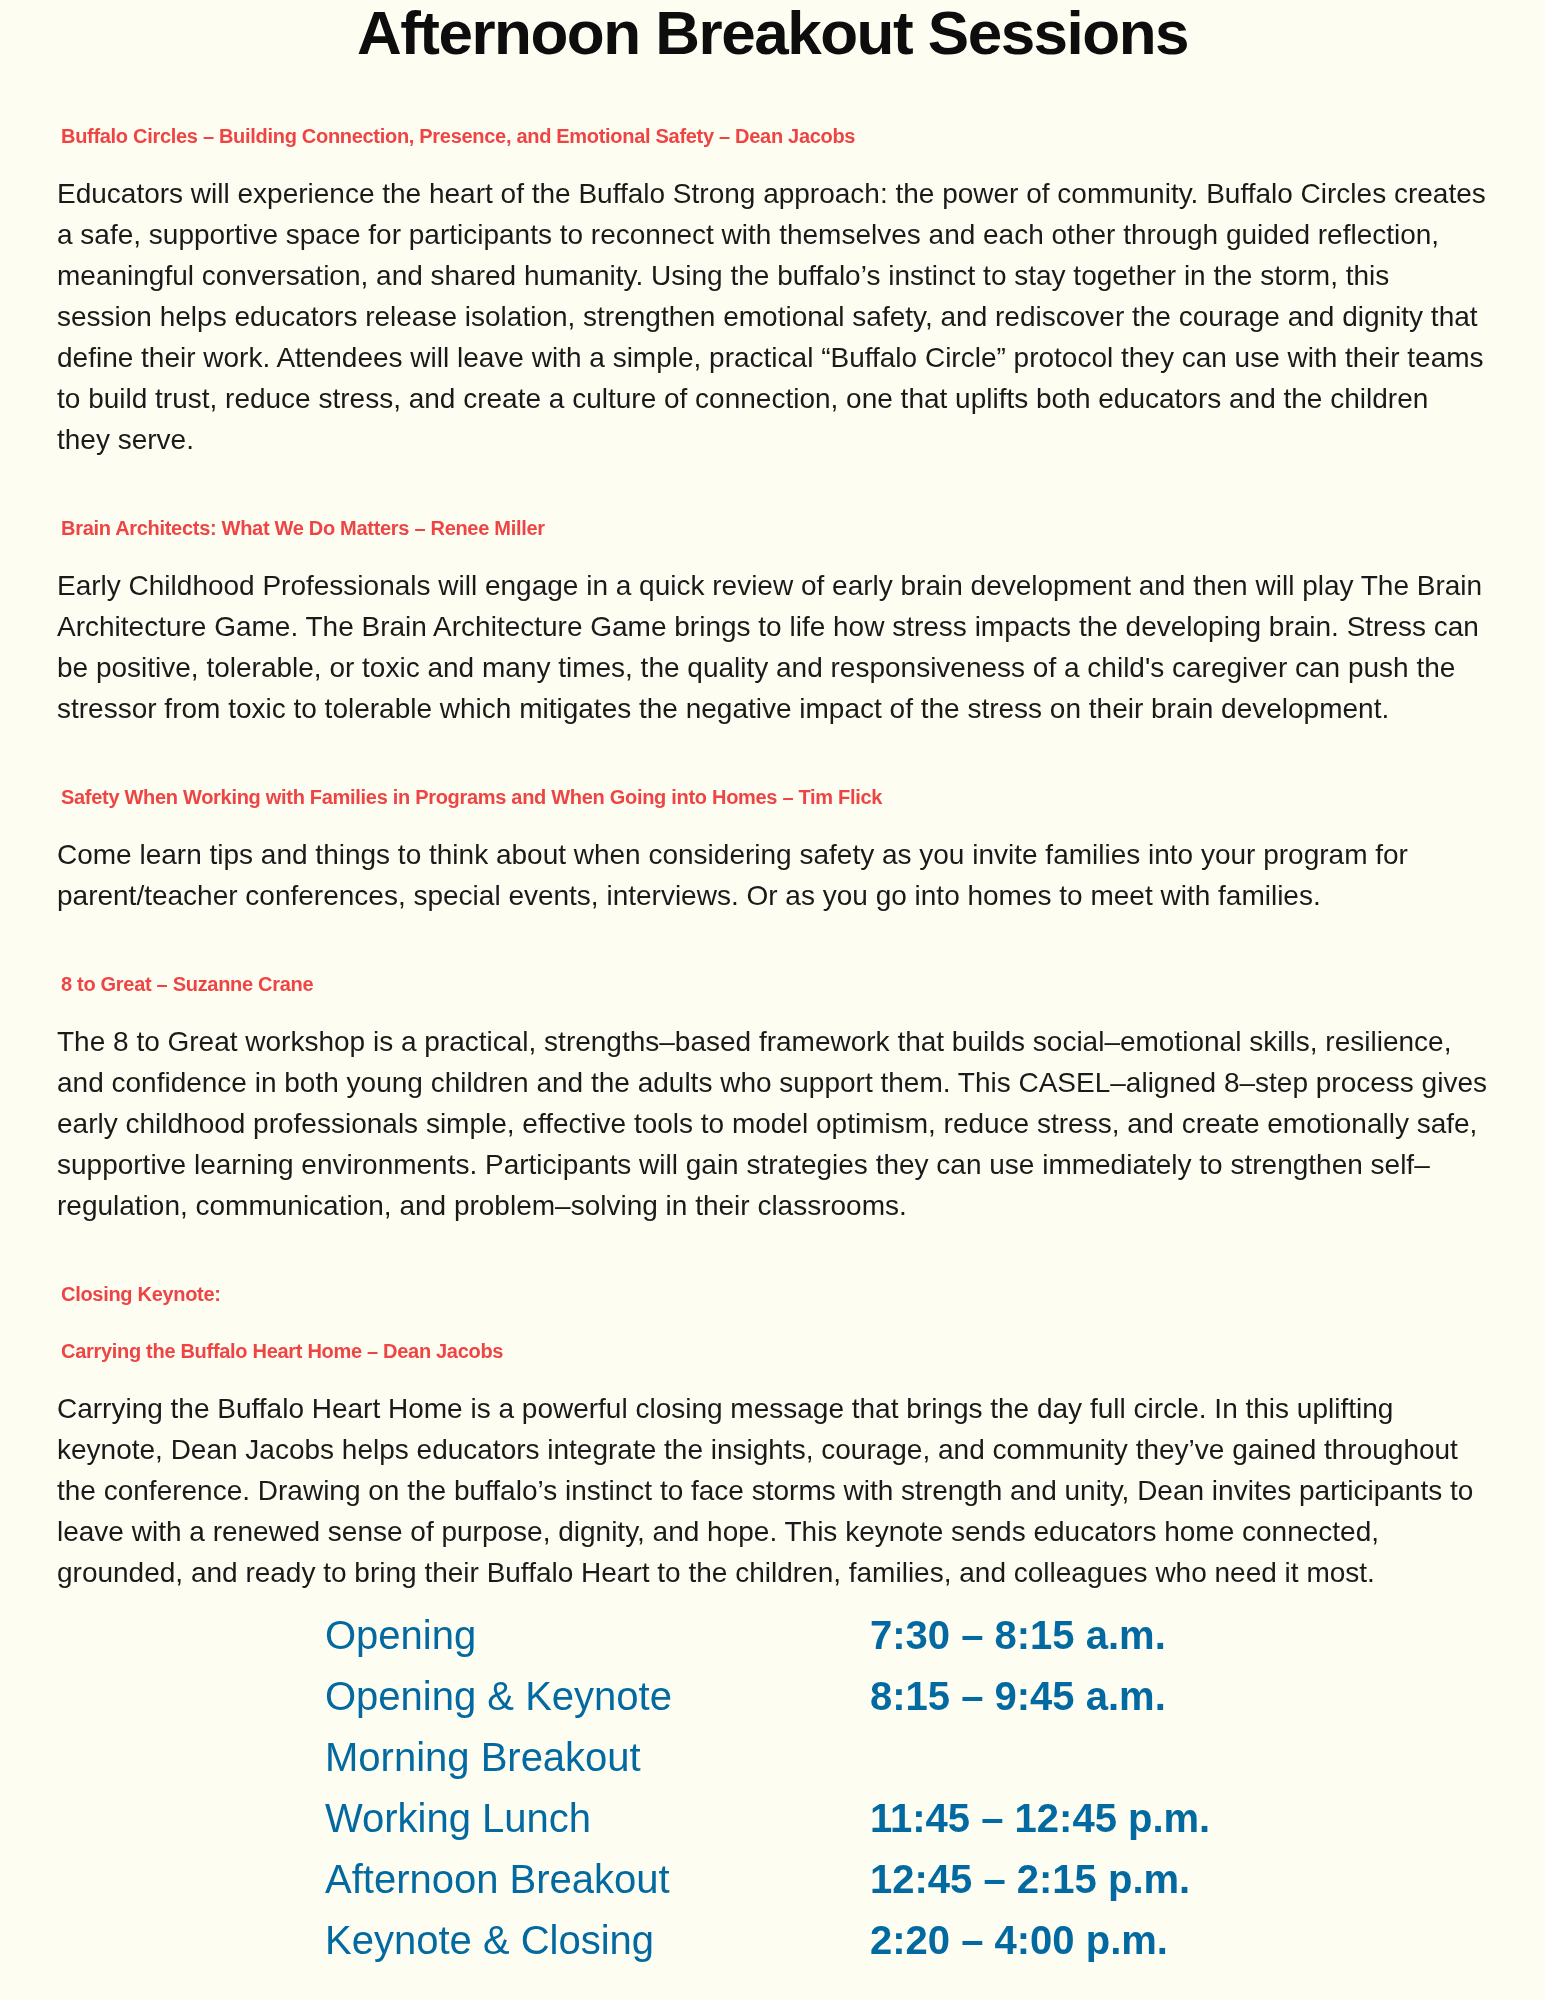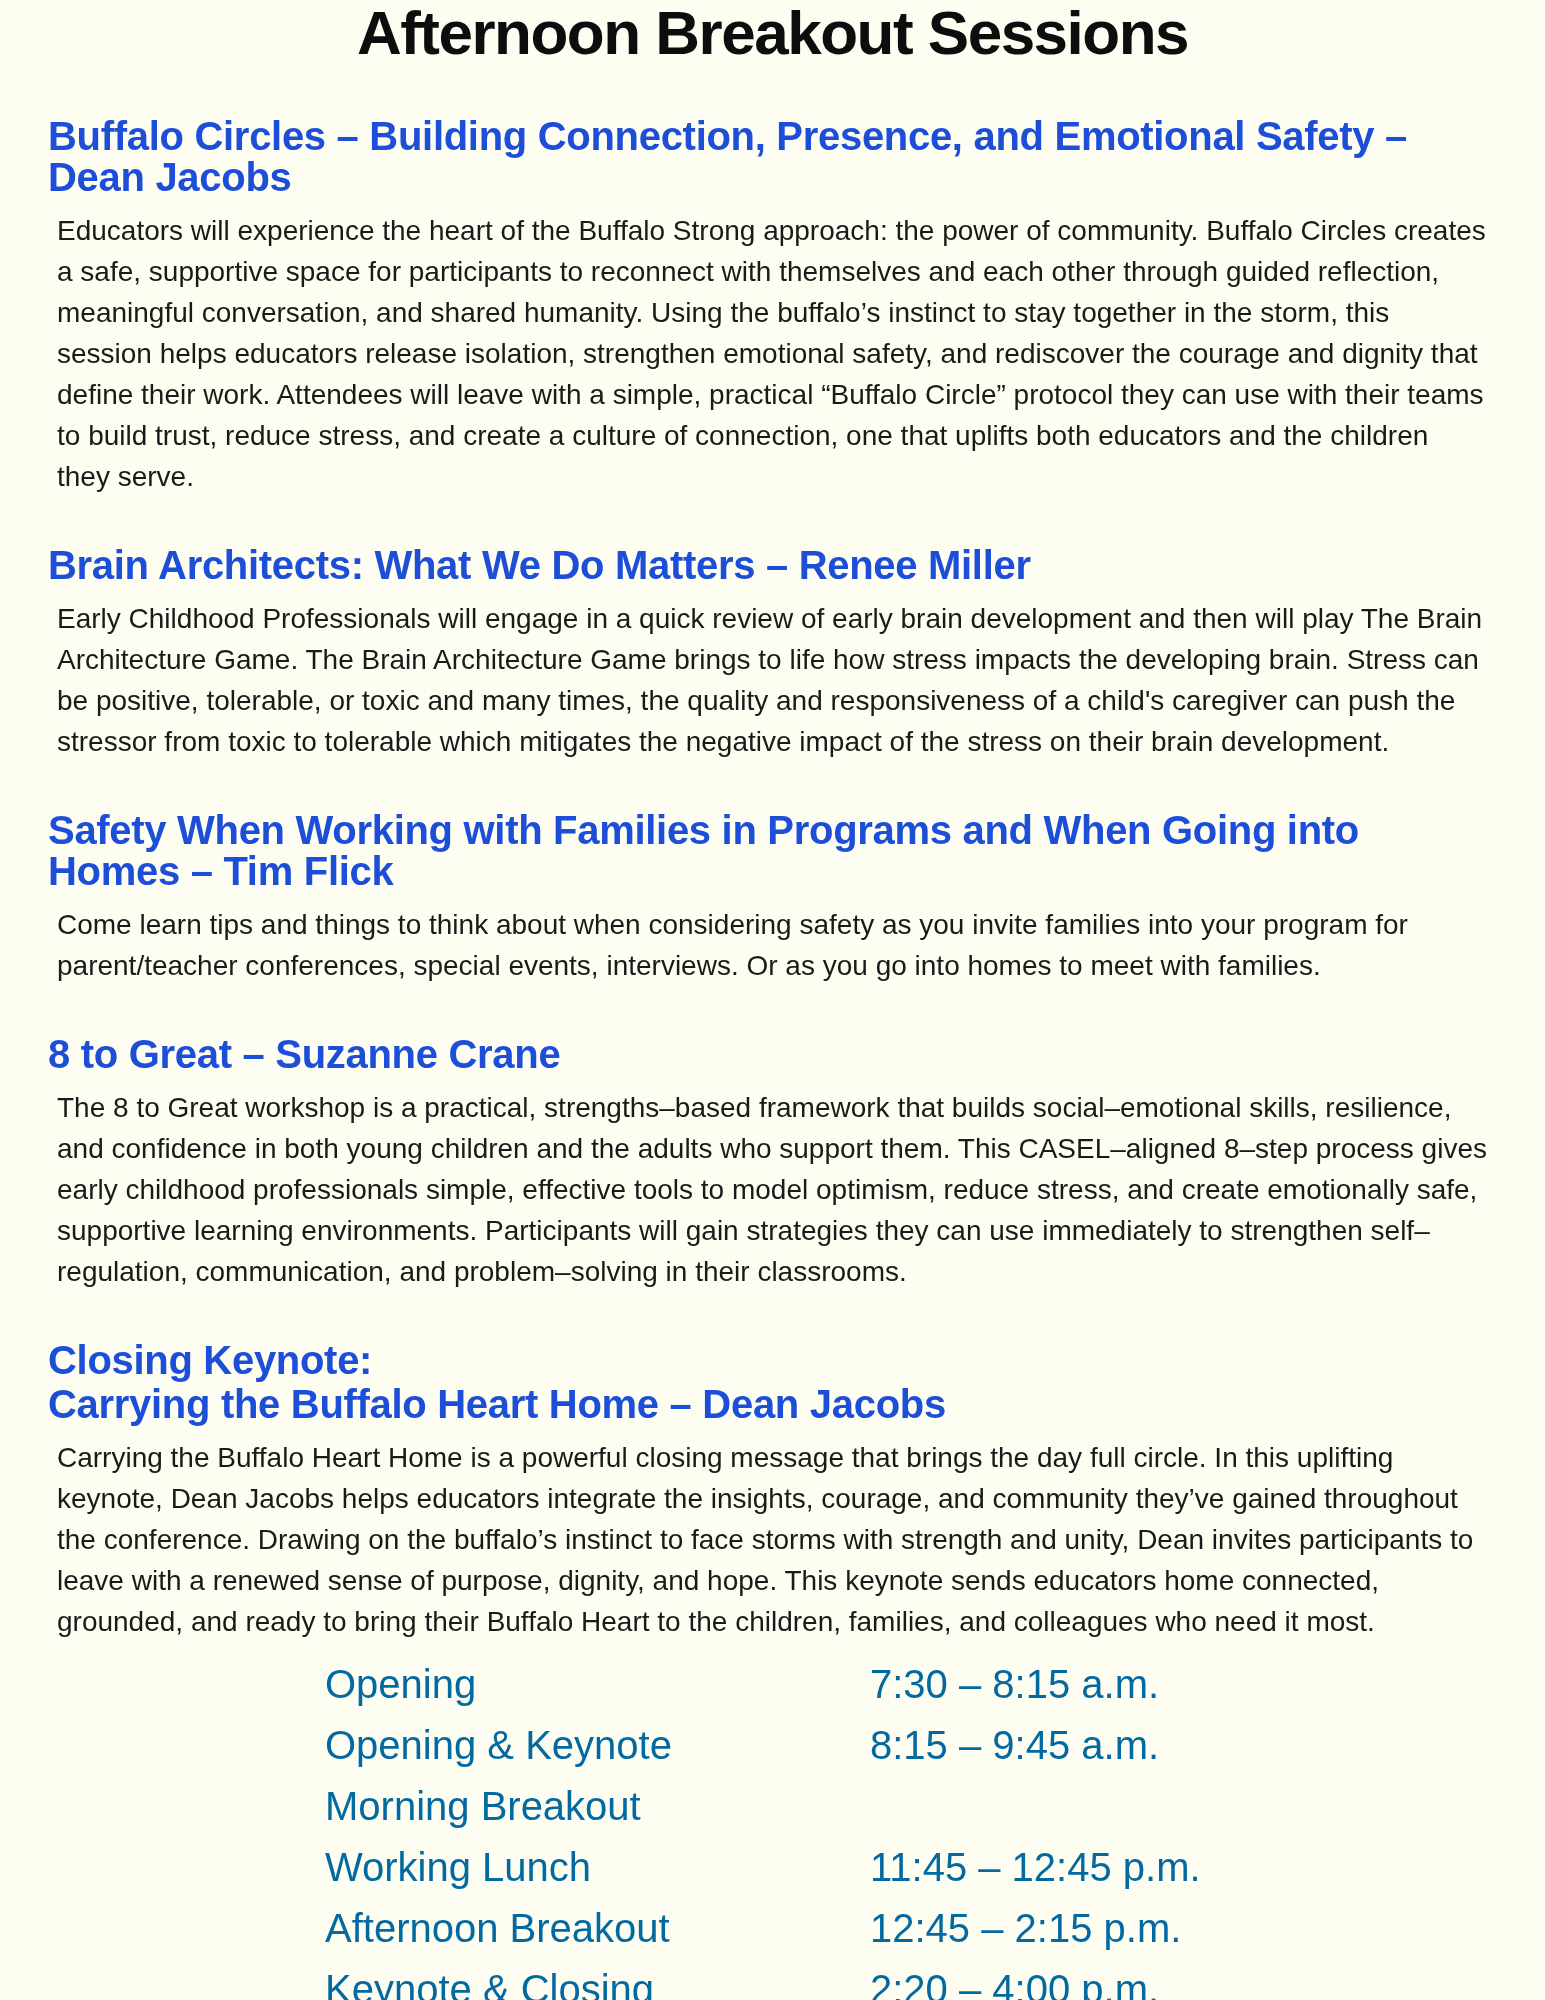--- a/index.html
+++ b/index.html
@@ -26,26 +26,26 @@
     text-align: center;
     color: #0d0d0d;
   }
   .session {
     margin-top: 48px;
   }
   .session.first {
     margin-top: 50px;
   }
   .session-heading {
-    margin: 3px;
-    font-size: 40px;
+    margin: 16px;
+    font-size: 20px;
     line-height: 41px;
     font-weight: bold;
     letter-spacing: -0.3px;
-    color: #1d4ed8;
+    color: #ef4444;
   }
   .session-body {
     margin: 12px;
     font-size: 28px;
     line-height: 41px;
     font-weight: normal;
     color: #1a1a1a;
   }
   .schedule {
     margin-top: 6px;
@@ -56,20 +56,21 @@
   .schedule-row {
     display: flex;
     line-height: 61px;
   }
   .schedule-label {
     width: 545px;
     flex: 0 0 545px;
   }
   .schedule-time {
     flex: 1 1 auto;
+    font-weight: bold;
   }
 </style>
 </head>
 <body>
 
 <div class="page">
 
   <h1 class="page-title">Afternoon Breakout Sessions</h1>
 
   <section class="session first">

